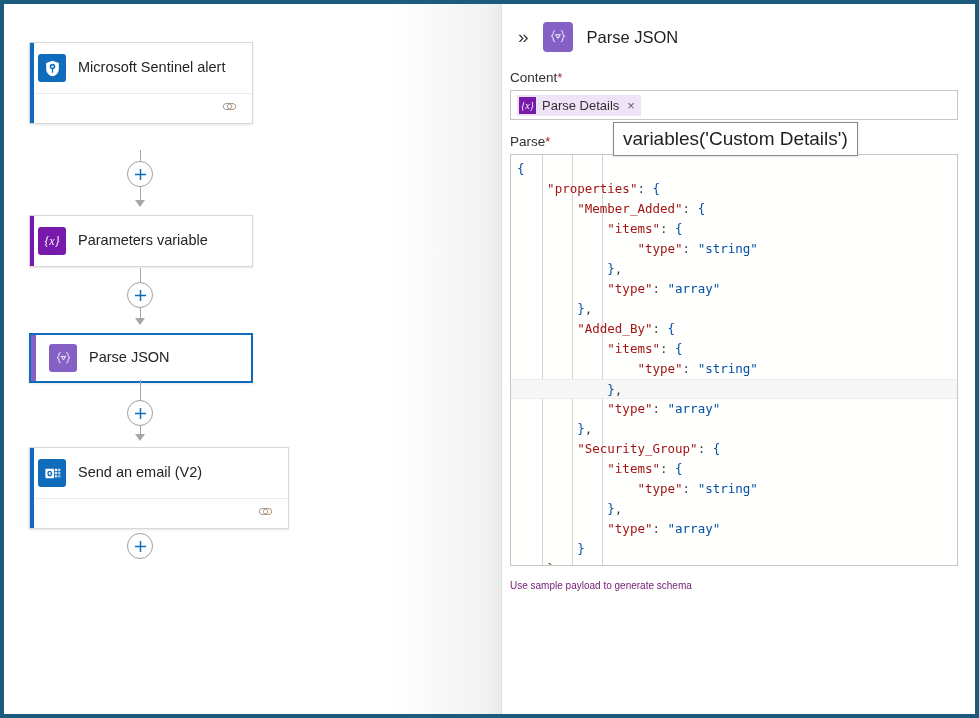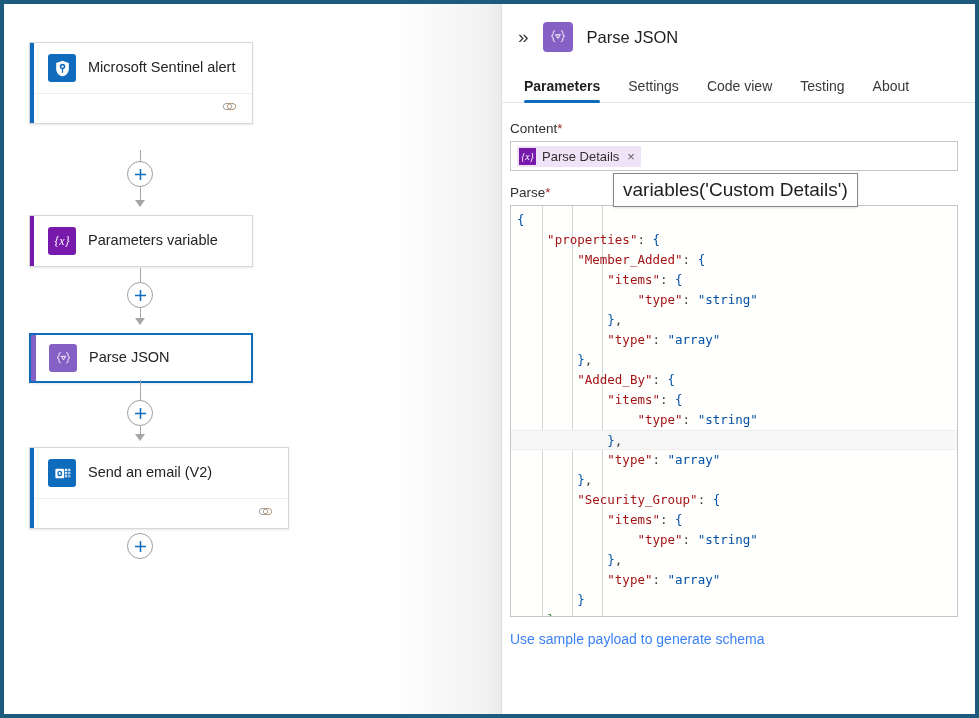--- a/index.html
+++ b/index.html
@@ -30,21 +30,21 @@
     position: absolute;
     background: #ffffff;
     border: 1px solid #d8d8d8;
     box-shadow: 0 1px 2px rgba(0,0,0,.10);
   }
   .node .accent {
     position:absolute; left:0; top:0; bottom:0; width:4px;
   }
   .node-head {
     display:flex; align-items:center; gap:12px;
-    padding: 11px 12px 11px 18px;
+    padding: 11px 12px 11px 8px;
   }
   .node-title {
     font-size: 14.5px; color:#252423; line-height:1.35;
   }
   .node-foot {
     border-top: 1px solid #ececec;
     height: 30px;
     display:flex; align-items:center; justify-content:flex-end;
     padding-right: 14px;
   }
@@ -172,21 +172,21 @@
     position:absolute; top:0; bottom:0; width:1px; background:#d3d3d3;
   }
   .k { color:#a31515; }
   .v { color:#0451a5; }
   .b { color:#0451a5; }
   .g { color:#267f27; }
   .p { color:#3b3b3b; }
 
   #samplelink {
     margin-top:14px; padding-left:24px;
-    font-size:14px; color:#3b82f6; cursor:pointer;
+    font-size:10px; color:#701a75; cursor:pointer;
   }
 </style>
 </head>
 <body>
 
 <div id="frame">
 
   <div id="canvas">
 
     <div class="node" style="left:25px; top:38px; width:224px;">
@@ -302,27 +302,20 @@
       <div class="icon-tile tile-purple" style="width:30px;height:30px;border-radius:4px;">
         <svg width="20" height="20" viewBox="0 0 24 24" aria-hidden="true">
           <path d="M8.5 4.5c-2 0-2.2 1.4-2.2 3.1 0 1.5-.4 2.4-1.6 2.4v2c1.2 0 1.6.9 1.6 2.4 0 1.7.2 3.1 2.2 3.1" fill="none" stroke="#ffffff" stroke-width="1.2"></path>
           <path d="M15.5 4.5c2 0 2.2 1.4 2.2 3.1 0 1.5.4 2.4 1.6 2.4v2c-1.2 0-1.6.9-1.6 2.4 0 1.7-.2 3.1-2.2 3.1" fill="none" stroke="#ffffff" stroke-width="1.2"></path>
           <path d="M9.2 9.3 L14.8 9.3 L12 13.6 Z" fill="none" stroke="#ffffff" stroke-width="1.2"></path>
         </svg>
       </div>
       <div id="panel-title">Parse JSON</div>
     </div>
 
-    <div id="tabs">
-      <div class="tab active">Parameters</div>
-      <div class="tab">Settings</div>
-      <div class="tab">Code view</div>
-      <div class="tab">Testing</div>
-      <div class="tab">About</div>
-    </div>
 
     <div id="fields">
 
       <div class="fieldlabel">
         <span>Content</span><span class="req">*</span>
       </div>
 
       <div class="tokenbox">
         <span class="token">
           <span class="token-tile">{<i>x</i>}</span>

